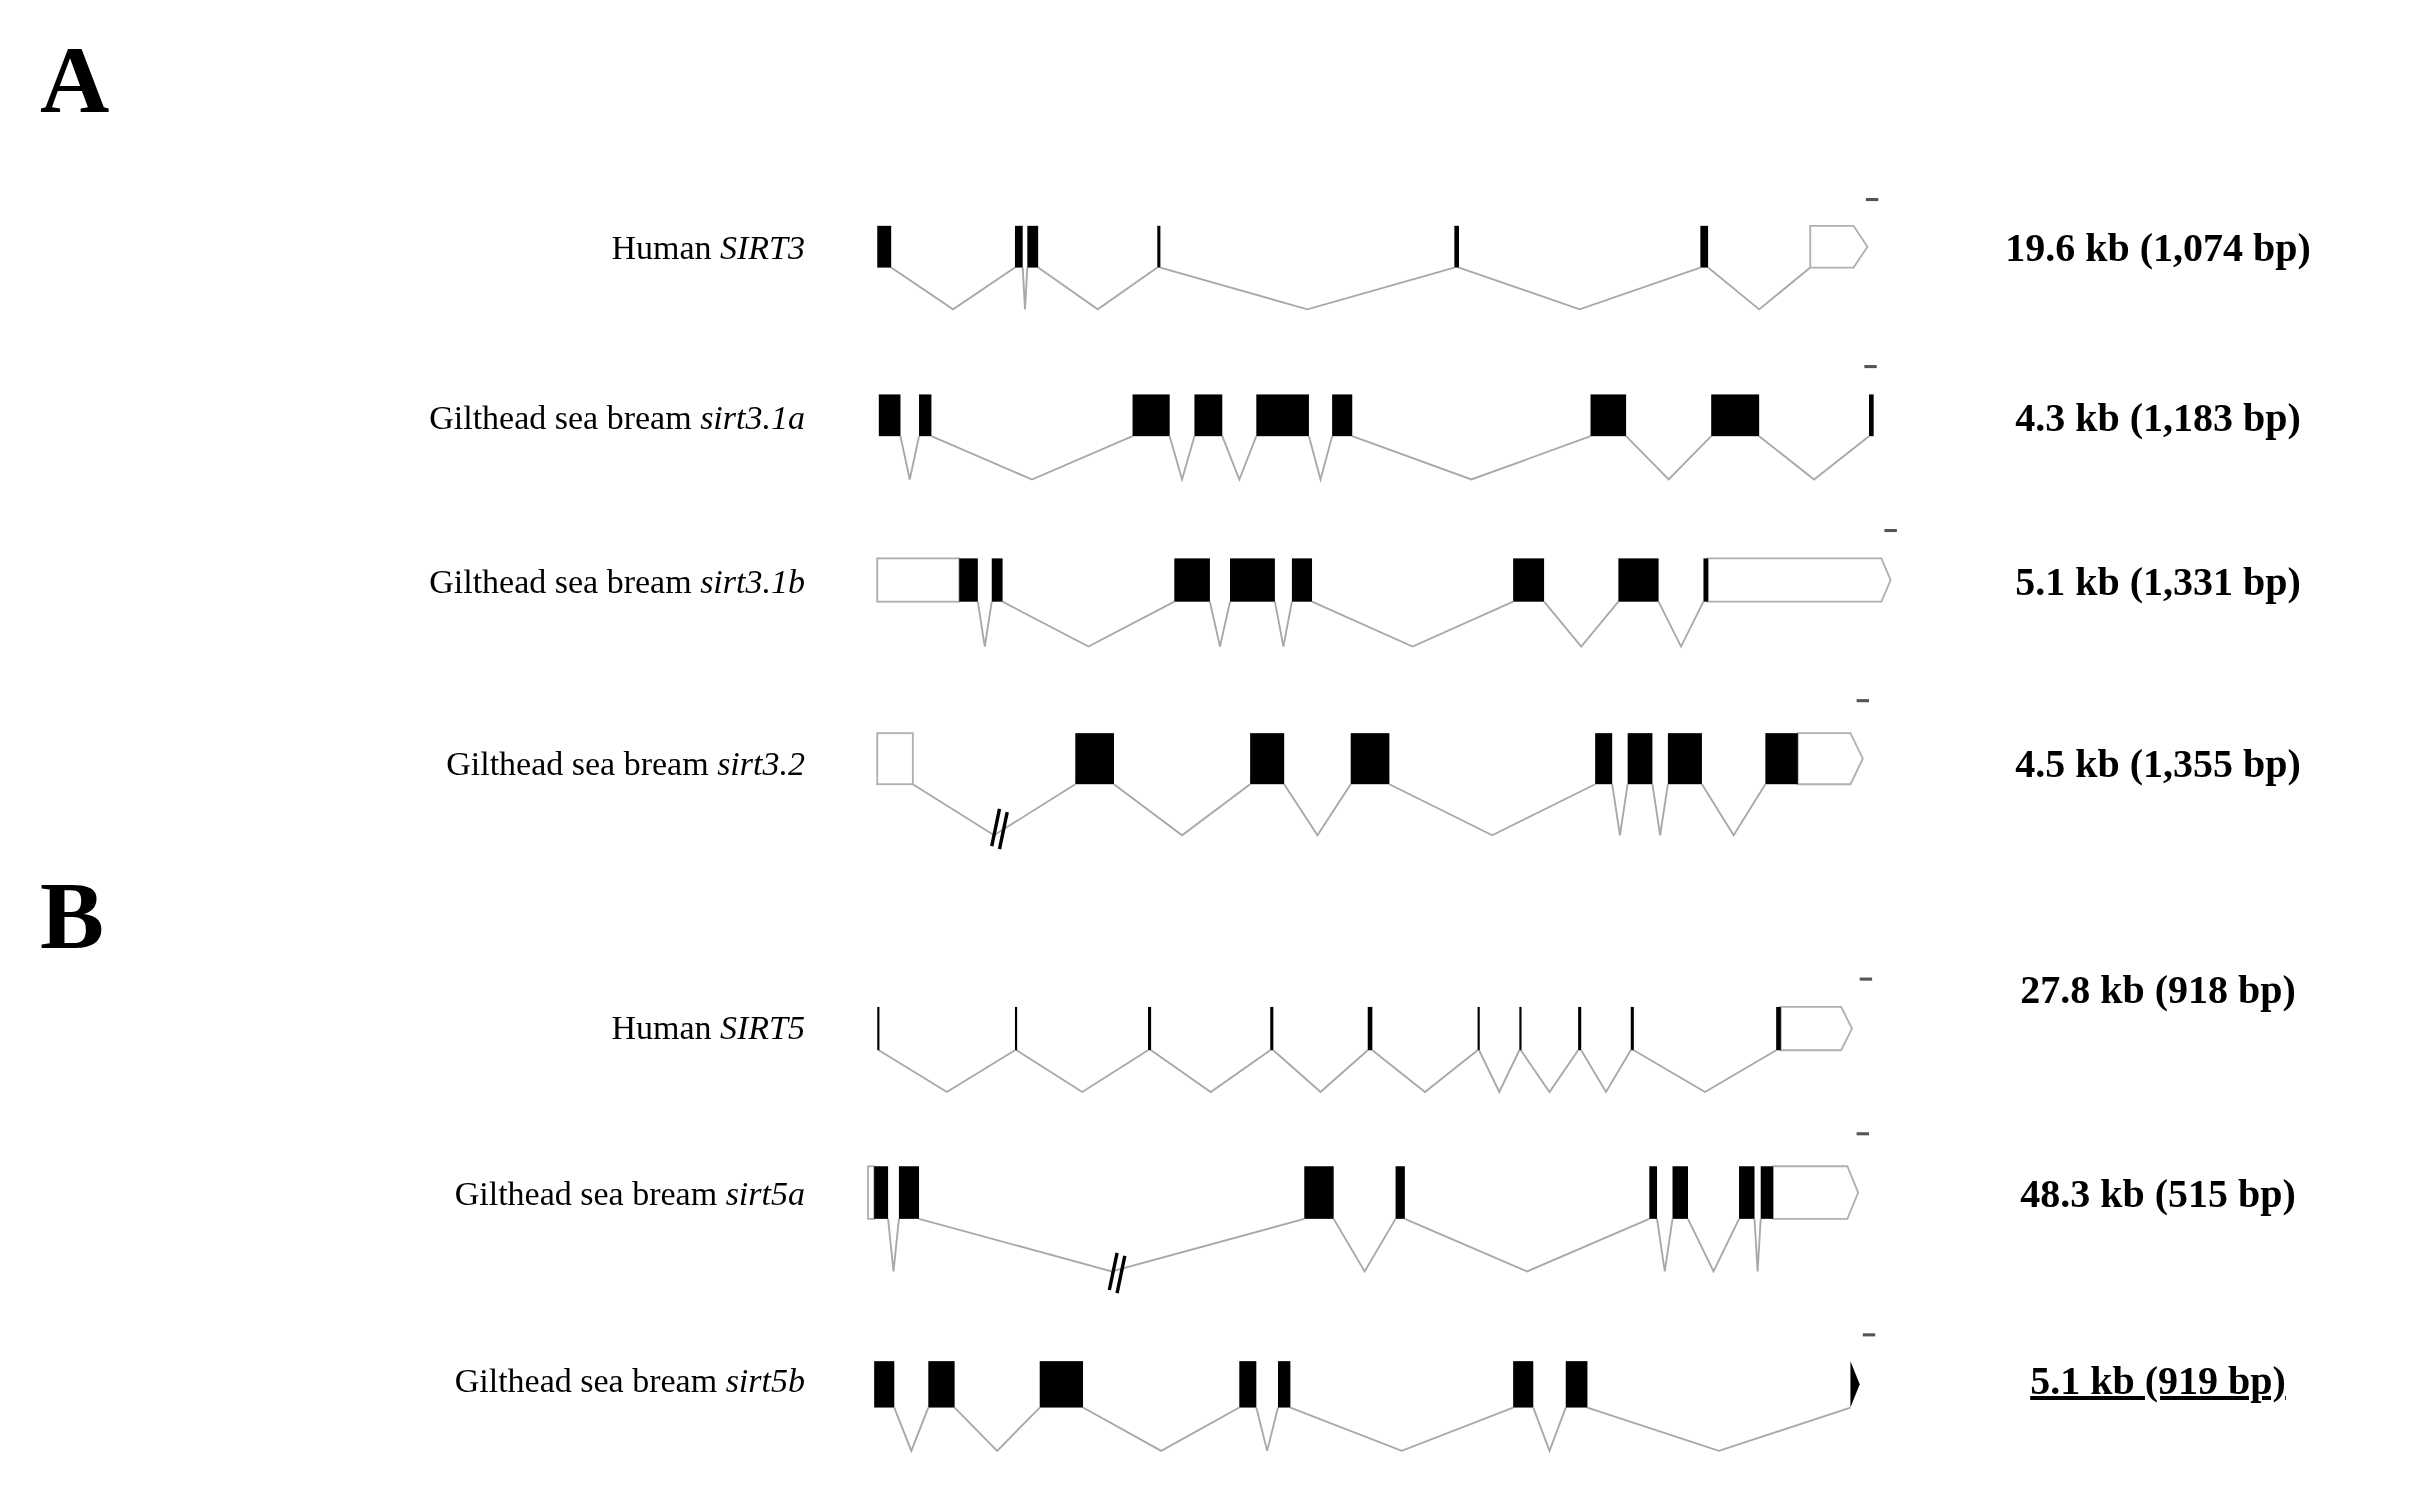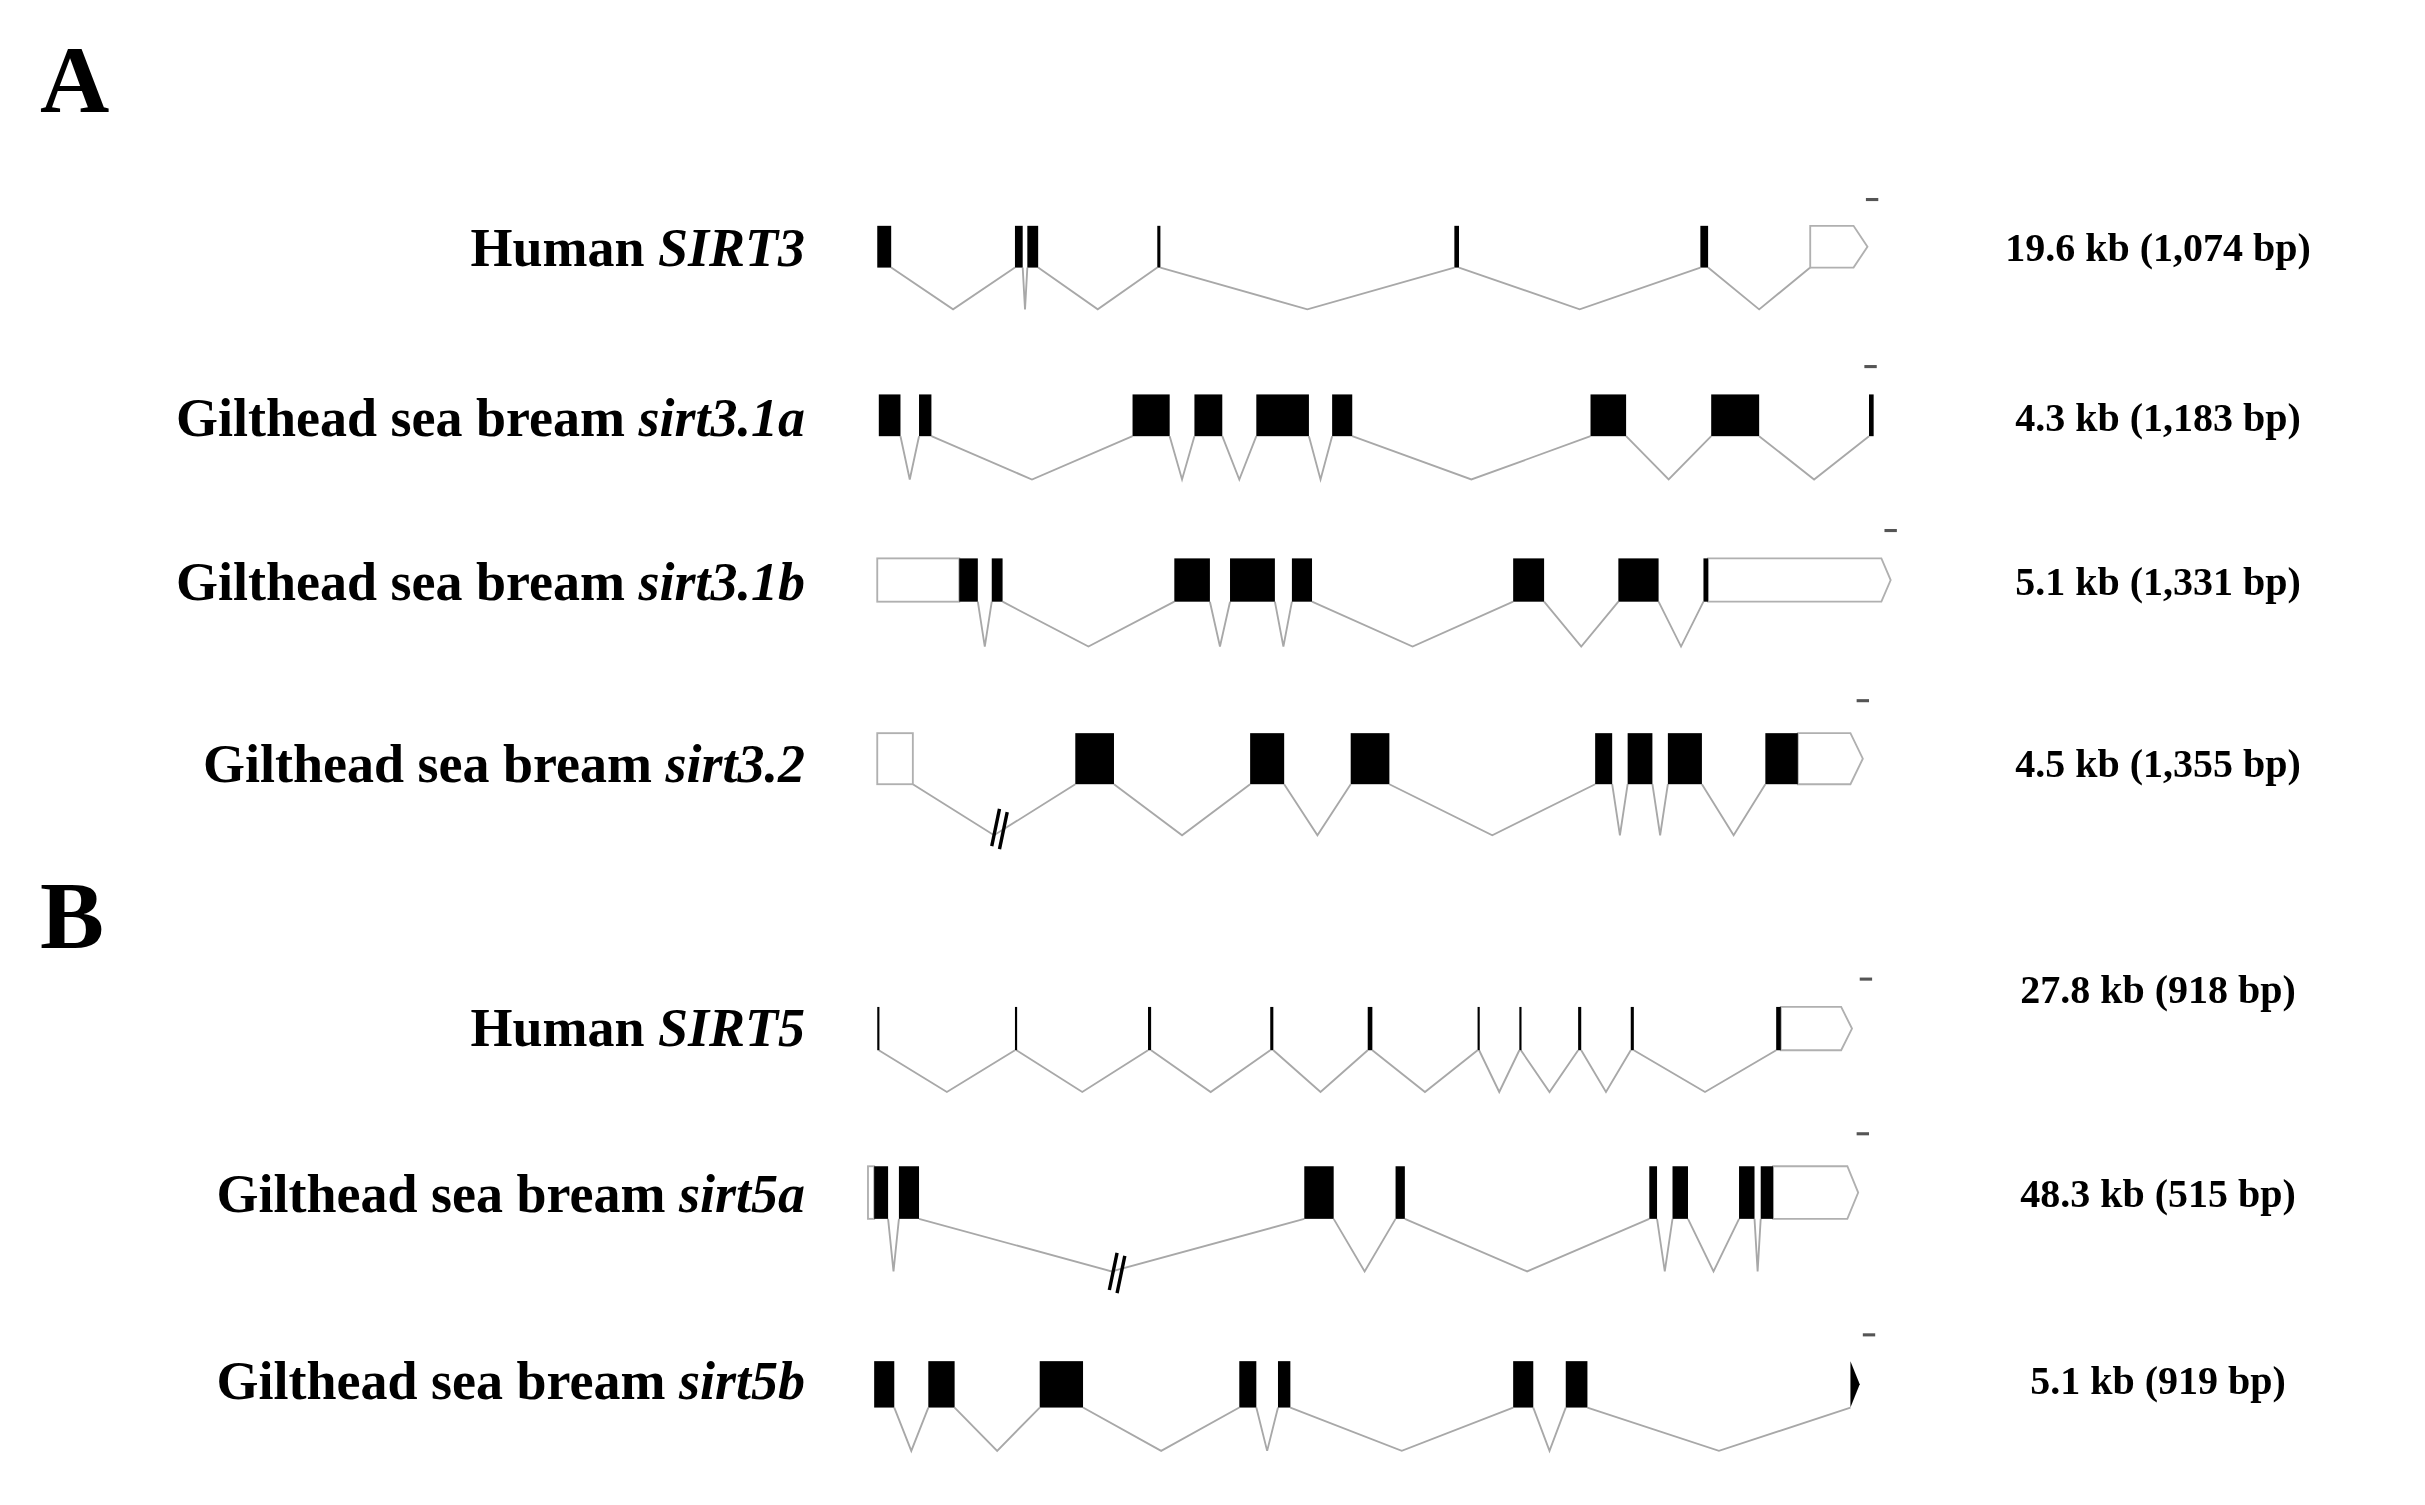--- a/index.html
+++ b/index.html
@@ -1,19 +1,19 @@
 <!DOCTYPE html>
 <html style="font-size:12.7px"><head>
 <meta charset="utf-8">
 <style>
   html, body { margin:0; padding:0; background:#ffffff; }
   body { width:2426px; height:1505px; position:relative; overflow:hidden; font-family:"Liberation Serif", "DejaVu Serif", serif; }
   #stage { position:absolute; left:0; top:0; width:2426px; height:1505px; }
   .panel-letter { position:absolute; font-weight:bold; font-size:96px; color:#000; line-height:1; }
-  .gene-label { position:absolute; right:1621px; font-weight:bold; font-size:54px; color:#000; white-space:nowrap; line-height:1; transform:translateY(-50%); }
+  .gene-label { position:absolute; right:1621px; font-weight:normal; font-size:34px; color:#000; white-space:nowrap; line-height:1; transform:translateY(-50%); }
   .gene-label i { font-style:italic; }
   .size-label { position:absolute; font-weight:bold; font-size:40px; color:#000; white-space:nowrap; line-height:1; transform:translate(-50%,-50%); }
   svg { position:absolute; left:0; top:0; }
 </style>
 </head>
 <body>
 
 <div id="stage">
   <div class="panel-letter" style="left:40px;top:32px;">A</div>
   <div class="panel-letter" style="left:40px;top:868px;">B</div>
@@ -25,21 +25,21 @@
       <div class="size-label" style="left: 2158px; top: 418px;">4.3 kb (1,183 bp)</div>
       <div class="gene-label" style="top: 582px;"><span>Gilthead sea bream </span><i>sirt3.1b</i></div>
       <div class="size-label" style="left: 2158px; top: 582px;">5.1 kb (1,331 bp)</div>
       <div class="gene-label" style="top: 764px;"><span>Gilthead sea bream </span><i>sirt3.2</i></div>
       <div class="size-label" style="left: 2158px; top: 764px;">4.5 kb (1,355 bp)</div>
       <div class="gene-label" style="top: 1028px; text-align: right;"><span>Human </span><i>SIRT5</i></div>
       <div class="size-label" style="left: 2158px; top: 990px;">27.8 kb (918 bp)</div>
       <div class="gene-label" style="top: 1194px; margin-left: 32px;"><span>Gilthead sea bream </span><i>sirt5a</i></div>
       <div class="size-label" style="left: 2158px; top: 1194px;">48.3 kb (515 bp)</div>
       <div class="gene-label" style="top: 1381px;"><span>Gilthead sea bream </span><i>sirt5b</i></div>
-      <div class="size-label" style="left: 2158px; top: 1381px;">5.1 kb (919 bp)</div>
+      <div class="size-label" style="left: 2158px; top: 1381px; text-decoration: underline;">5.1 kb (919 bp)</div>
     </div>
 
   <svg id="diagram" width="2426" height="1505" viewBox="0 0 1568 973" preserveAspectRatio="none">
       <g>
         <polyline points="576,173 616,200 656,173" fill="none" stroke="#a8a8a8" stroke-width="1.2"></polyline>
         <polyline points="661,173 662.5,200 664,173" fill="none" stroke="#a8a8a8" stroke-width="1.2"></polyline>
         <polyline points="671,173 709.5,200 748,173" fill="none" stroke="#a8a8a8" stroke-width="1.2"></polyline>
         <polyline points="750,173 845,200 940,173" fill="none" stroke="#a8a8a8" stroke-width="1.2"></polyline>
         <polyline points="943,173 1021,200 1099,173" fill="none" stroke="#a8a8a8" stroke-width="1.2"></polyline>
         <polyline points="1104,173 1137,200 1170,173" fill="none" stroke="#a8a8a8" stroke-width="1.2"></polyline>

